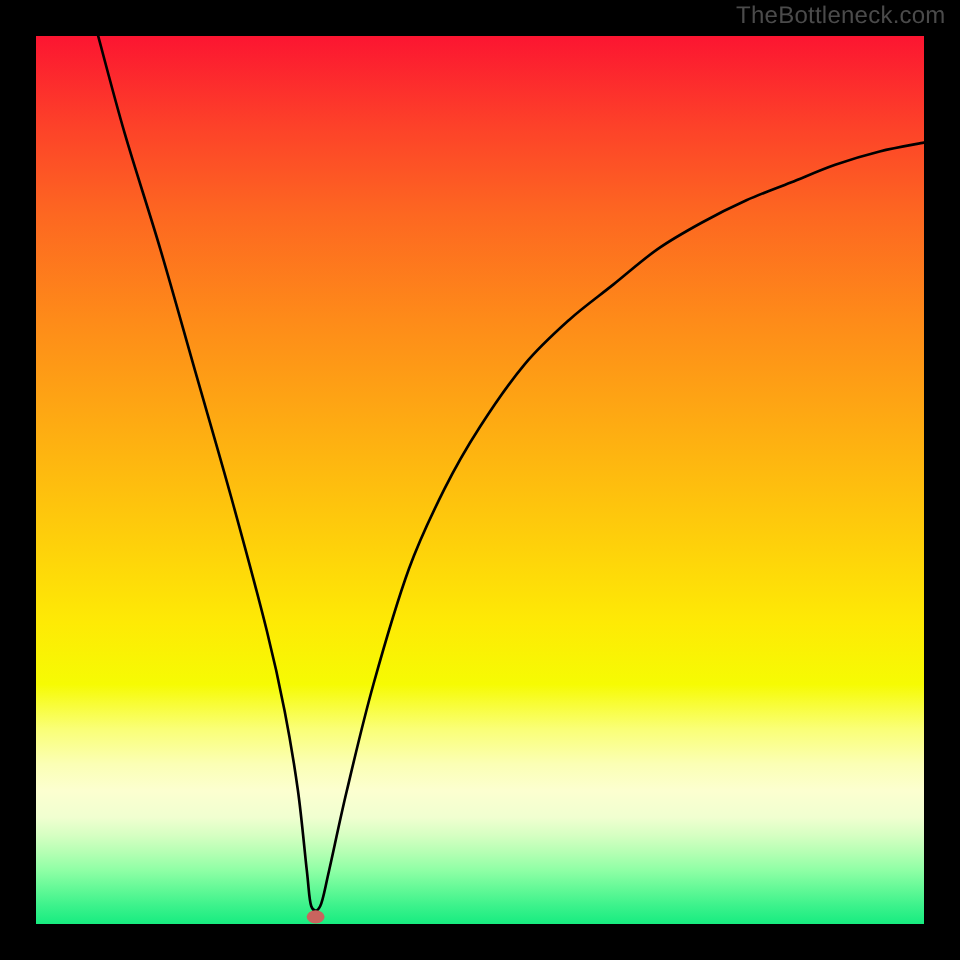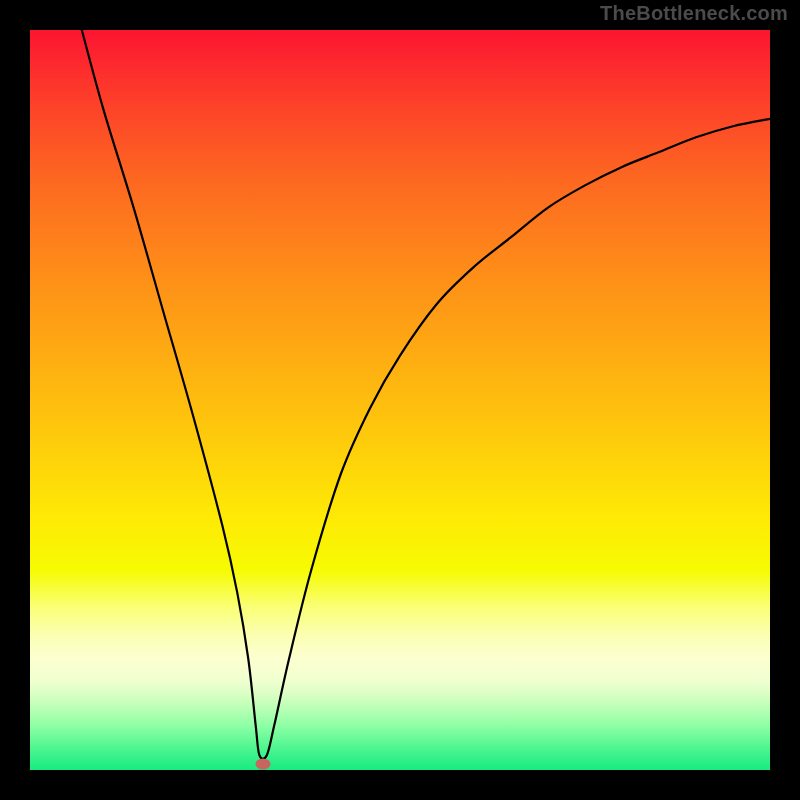--- a/index.html
+++ b/index.html
@@ -10,21 +10,21 @@
     position: relative;
     font-family: Arial, Helvetica, sans-serif;
     overflow: hidden;
   }
   .watermark {
     position: absolute;
     top: 2px;
     right: 12px;
     color: #4b4b4b;
     font-size: 20px;
-    font-weight: 700;
+    font-weight: 400;
     letter-spacing: 0.2px;
     z-index: 10;
   }
   .plot-area {
     position: absolute;
     left: 30px;
     top: 30px;
     width: 740px;
     height: 740px;
     background: linear-gradient(to bottom,

